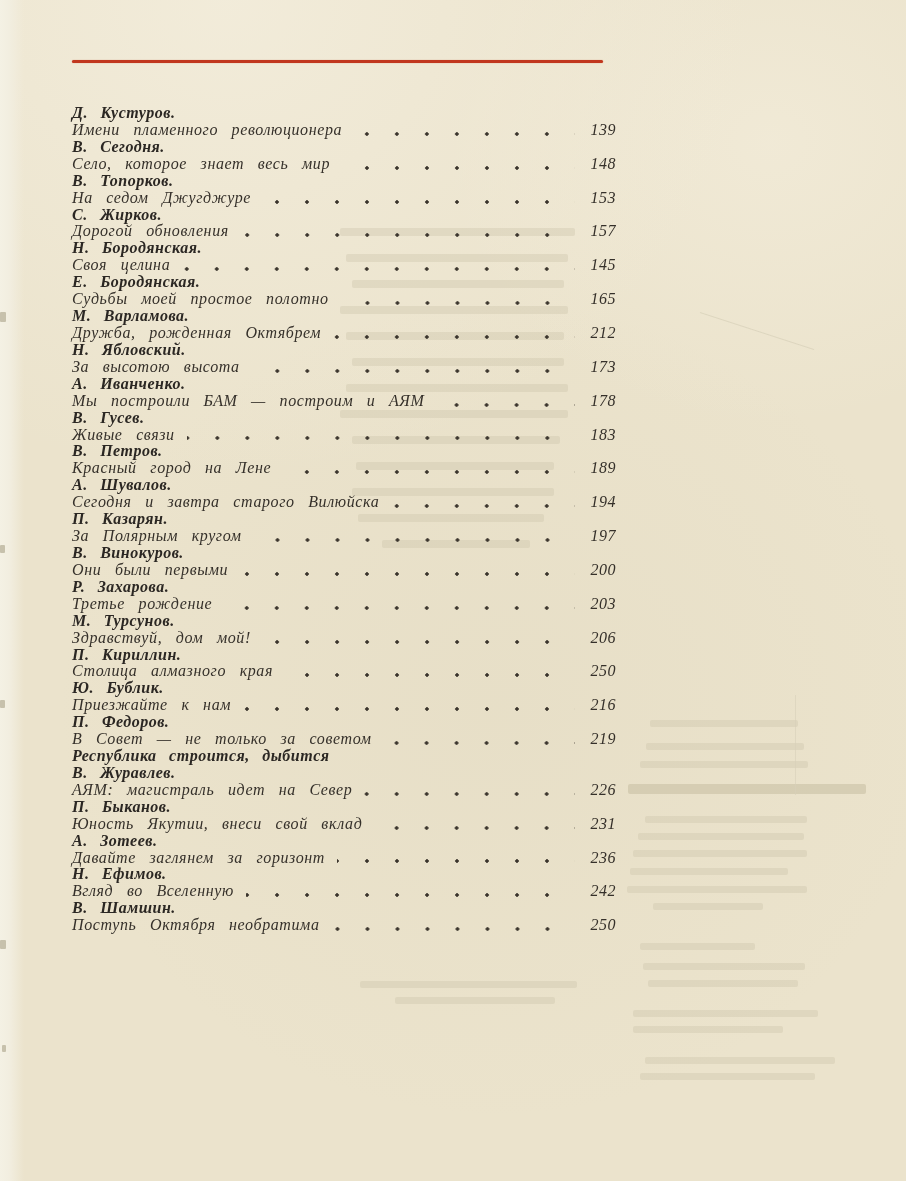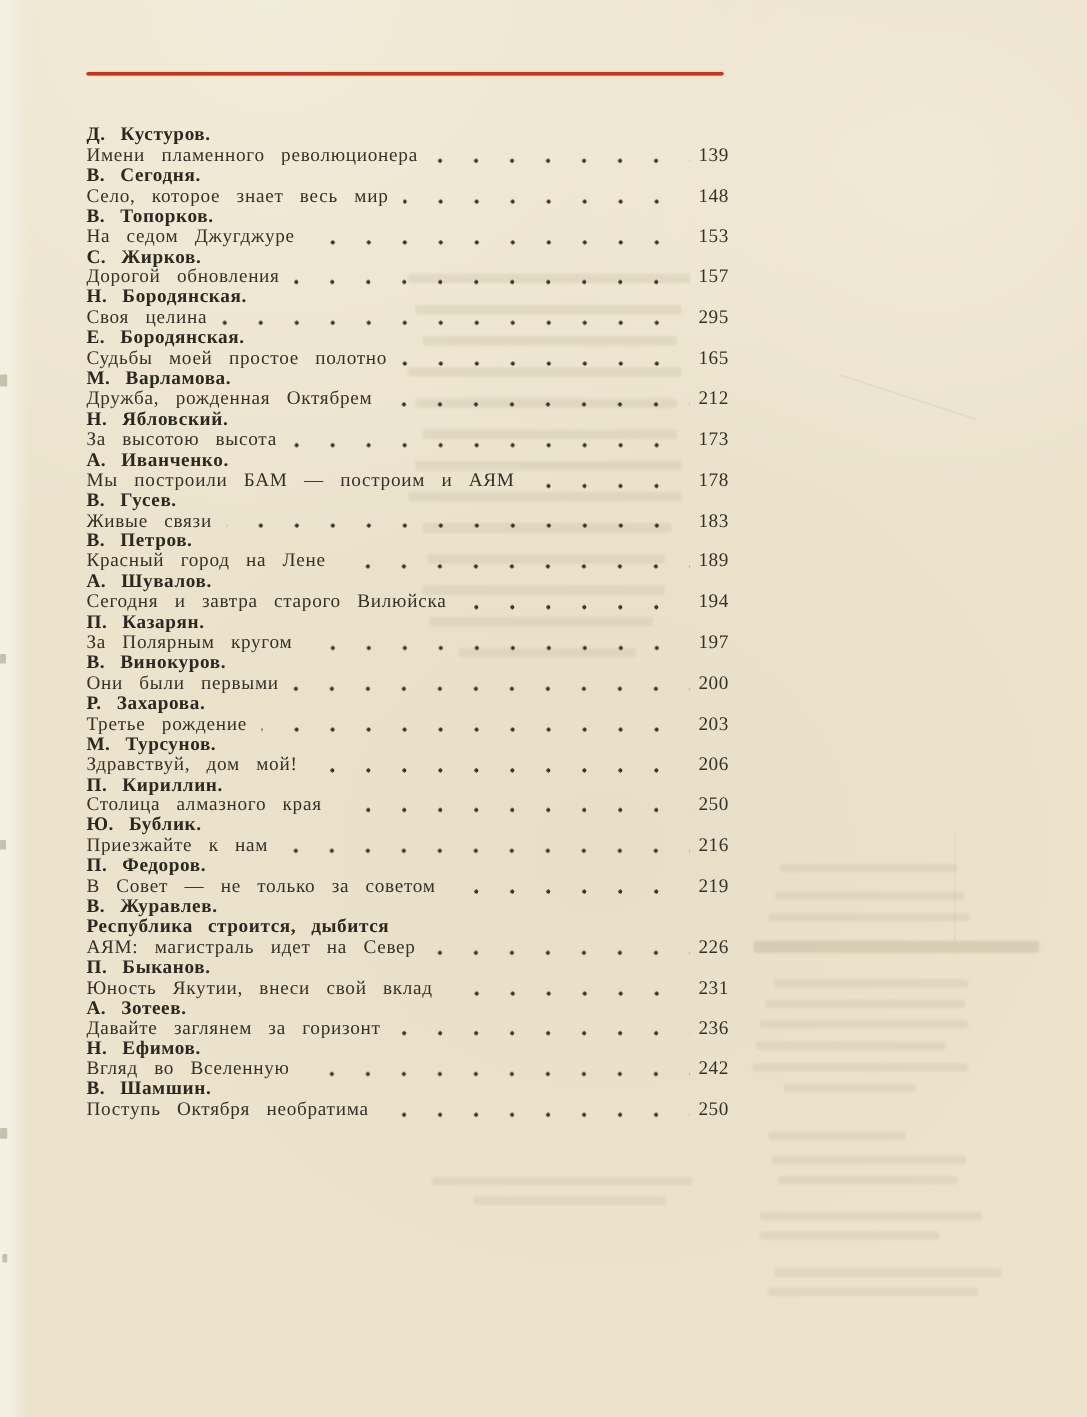--- a/index.html
+++ b/index.html
@@ -19,35 +19,35 @@
   }
   .red-rule{
     position:absolute;left:72px;top:60px;width:531px;height:3px;
     background:var(--rule-red,#c1371e);
     border-radius:2px;
     box-shadow:0 0 1px rgba(193,55,30,.6);
   }
   .toc{
     position:absolute;left:72px;top:105px;width:544px;
     color:var(--ink,#35302a);
-    font-size:16px;line-height:16.93px;
+    font-size:16px;line-height:16.93px;font-style:italic;
   }
   .line{height:16.93px;display:flex;align-items:baseline;white-space:nowrap;}
   .author,.section-heading{
     font-weight:bold;color:var(--bold-ink,#2b2723);
     letter-spacing:.5px;word-spacing:8px;
   }
   .title{letter-spacing:.6px;word-spacing:9px;}
   .leader{
     flex:1;align-self:flex-end;height:4px;min-width:18px;
     margin:0 7px 3px 12px;
     background-image:radial-gradient(circle at 2px 2px,var(--dot,#3a342c) 1.5px,rgba(0,0,0,0) 1.9px);
     background-size:30px 4px;background-repeat:repeat-x;background-position:right bottom;
   }
-  .pageno{min-width:34px;text-align:left;letter-spacing:.5px;}
+  .pageno{min-width:34px;text-align:right;letter-spacing:.5px;}
   .ghost{
     position:absolute;border-radius:2px;
     background:#cdc5ab;opacity:.38;filter:blur(.7px);
   }
   .ghost.bold{opacity:.5;background:#c4bb9e;}
   .speck{position:absolute;background:#b5ae96;opacity:.7;border-radius:1px;filter:blur(.4px);}
   .scratch{
     position:absolute;height:1px;background:#d9d2bb;opacity:.8;
     transform-origin:left center;filter:blur(.3px);
   }
@@ -131,21 +131,21 @@
         <span class="title">Дорогой обновления</span>
         <span class="leader"></span>
         <span class="pageno">157</span>
       </div>
       <div class="line author">
         <span>Н. Бородянская.</span>
       </div>
       <div class="line title-line">
         <span class="title">Своя целина</span>
         <span class="leader"></span>
-        <span class="pageno">295</span>
+        <span class="pageno">145</span>
       </div>
       <div class="line author">
         <span>Е. Бородянская.</span>
       </div>
       <div class="line title-line">
         <span class="title">Судьбы моей простое полотно</span>
         <span class="leader"></span>
         <span class="pageno">165</span>
       </div>
       <div class="line author">
@@ -244,26 +244,26 @@
         <span class="leader"></span>
         <span class="pageno">216</span>
       </div>
       <div class="line author">
         <span>П. Федоров.</span>
       </div>
       <div class="line title-line">
         <span class="title">В Совет — не только за советом</span>
         <span class="leader"></span>
         <span class="pageno">219</span>
-      </div>
-      <div class="line author">
-        <span>В. Журавлев.</span>
       </div>
       <div class="line section-heading">
         <span>Республика строится, дыбится</span>
+      </div>
+      <div class="line author">
+        <span>В. Журавлев.</span>
       </div>
       <div class="line title-line">
         <span class="title">АЯМ: магистраль идет на Север</span>
         <span class="leader"></span>
         <span class="pageno">226</span>
       </div>
       <div class="line author">
         <span>П. Быканов.</span>
       </div>
       <div class="line title-line">

